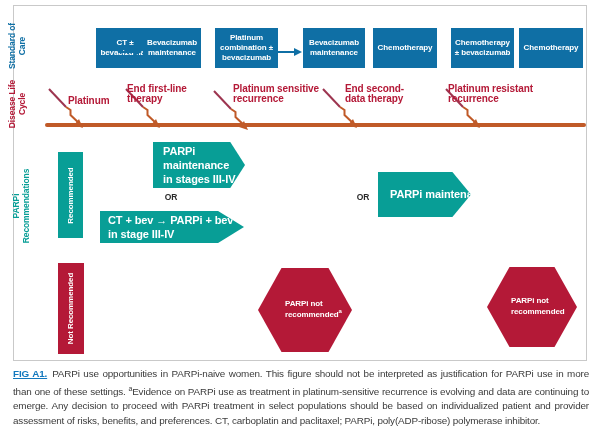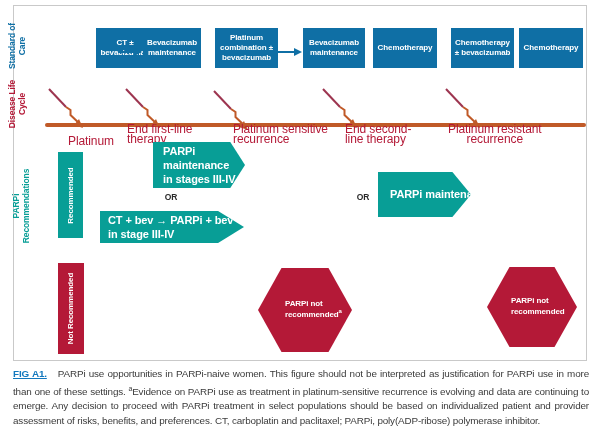--- a/index.html
+++ b/index.html
@@ -17,22 +17,22 @@
   .vlabel.parpi{color:var(--teal);}
   .box{position:absolute;top:28px;height:40px;background:var(--blue);color:#fff;
        display:flex;align-items:center;justify-content:center;text-align:center;
        font-size:8px;font-weight:600;line-height:1.25;white-space:pre-line;letter-spacing:-0.1px;}
   .harrow{position:absolute;top:43px;color:var(--blue);}
   .timeline{position:absolute;left:45px;top:123px;width:541px;height:4px;background:var(--orange);border-radius:2px;}
   .tick{position:absolute;width:38px;height:41px;}
   .tick-top{stroke:var(--maroon);stroke-width:2;fill:none;}
   .tick-bot{stroke:var(--orange);stroke-width:2;fill:none;}
   .tick-head{fill:var(--orange);}
-  .evt{position:absolute;color:var(--crimson);font-weight:normal;font-size:12px;line-height:9.5px;
-       white-space:pre-line;letter-spacing:-0.1px;margin-top:41px;}
+  .evt{position:absolute;color:var(--crimson);font-weight:bold;font-size:10px;line-height:9.5px;
+       white-space:pre-line;letter-spacing:-0.1px;}
   .vbar{position:absolute;display:flex;align-items:center;justify-content:center;color:#fff;}
   .vbar span{transform:rotate(-90deg);white-space:nowrap;font-size:8px;font-weight:600;letter-spacing:-0.1px;}
   .vbar.rec{left:58px;top:152px;width:25px;height:86px;background:var(--teal);}
   .vbar.notrec{left:58px;top:263px;width:26px;height:91px;background:var(--crimson);}
   .pent{position:absolute;background:var(--teal);color:#fff;display:flex;align-items:center;
         font-size:11px;font-weight:700;line-height:1.3;white-space:pre-line;letter-spacing:-0.1px;}
   .pent1{left:153px;top:142px;width:92px;height:46px;padding-left:10px;
          clip-path:polygon(0 0,84% 0,100% 50%,84% 100%,0 100%);}
   .pent2{left:100px;top:211px;width:144px;height:32px;padding-left:8px;
          clip-path:polygon(0 0,82% 0,100% 50%,82% 100%,0 100%);}
@@ -42,21 +42,21 @@
   .or1{left:159px;top:192px;}
   .or2{left:351px;top:192px;}
   .hex{position:absolute;background:var(--crimson);color:#fff;display:flex;align-items:center;
        font-size:8px;font-weight:600;line-height:1.35;letter-spacing:-0.1px;
        clip-path:polygon(25% 0,75% 0,100% 50%,75% 100%,25% 100%,0 50%);}
   .hex1{left:258px;top:268px;width:94px;height:84px;padding-left:27px;}
   .hex2{left:487px;top:267px;width:90px;height:80px;padding-left:24px;white-space:pre-line;}
   .hex sup{font-size:6px;line-height:0;}
   .caption{position:absolute;left:13px;top:367px;width:576px;font-size:9.9px;line-height:14.6px;
            text-align:justify;color:var(--captiontext);letter-spacing:-0.15px;}
-  .caption .figlabel{color:var(--captionblue);font-weight:bold;margin-right:11px;text-decoration:underline;}
+  .caption .figlabel{color:var(--captionblue);font-weight:bold;margin-right:5px;text-decoration:underline;}
   .caption sup{font-size:7px;}
 </style>
 </head>
 <body>
 
 <div id="canvas">
   <div class="panel"></div>
 
   <div class="vlabel soc" style="left:-11px;top:33px;width:62px;height:26px;">Standard of
 Care</div>
@@ -129,22 +129,22 @@
         <polygon class="tick-head" points="36,41 27,38 32,32"></polygon>
       </svg>
   </div>
 
   <div class="evt" style="left:68px;top:96px;">Platinum</div>
   <div class="evt" style="left:127px;top:84px;">End first-line
 therapy</div>
   <div class="evt" style="left:217px;top:84px;padding-left:16px;">Platinum sensitive
 recurrence</div>
   <div class="evt" style="left:345px;top:84px;">End second-
-line therapy</div>
-  <div class="evt" style="left:448px;top:84px;text-align:center;">Platinum resistant
+data therapy</div>
+  <div class="evt" style="left:448px;top:84px;">Platinum resistant
 recurrence</div>
 
   <div class="vbar rec">
     <span>Recommended</span>
   </div>
   <div class="vbar notrec">
     <span>Not Recommended</span>
   </div>
 
   <div class="pent pent1">PARPi maintenance

